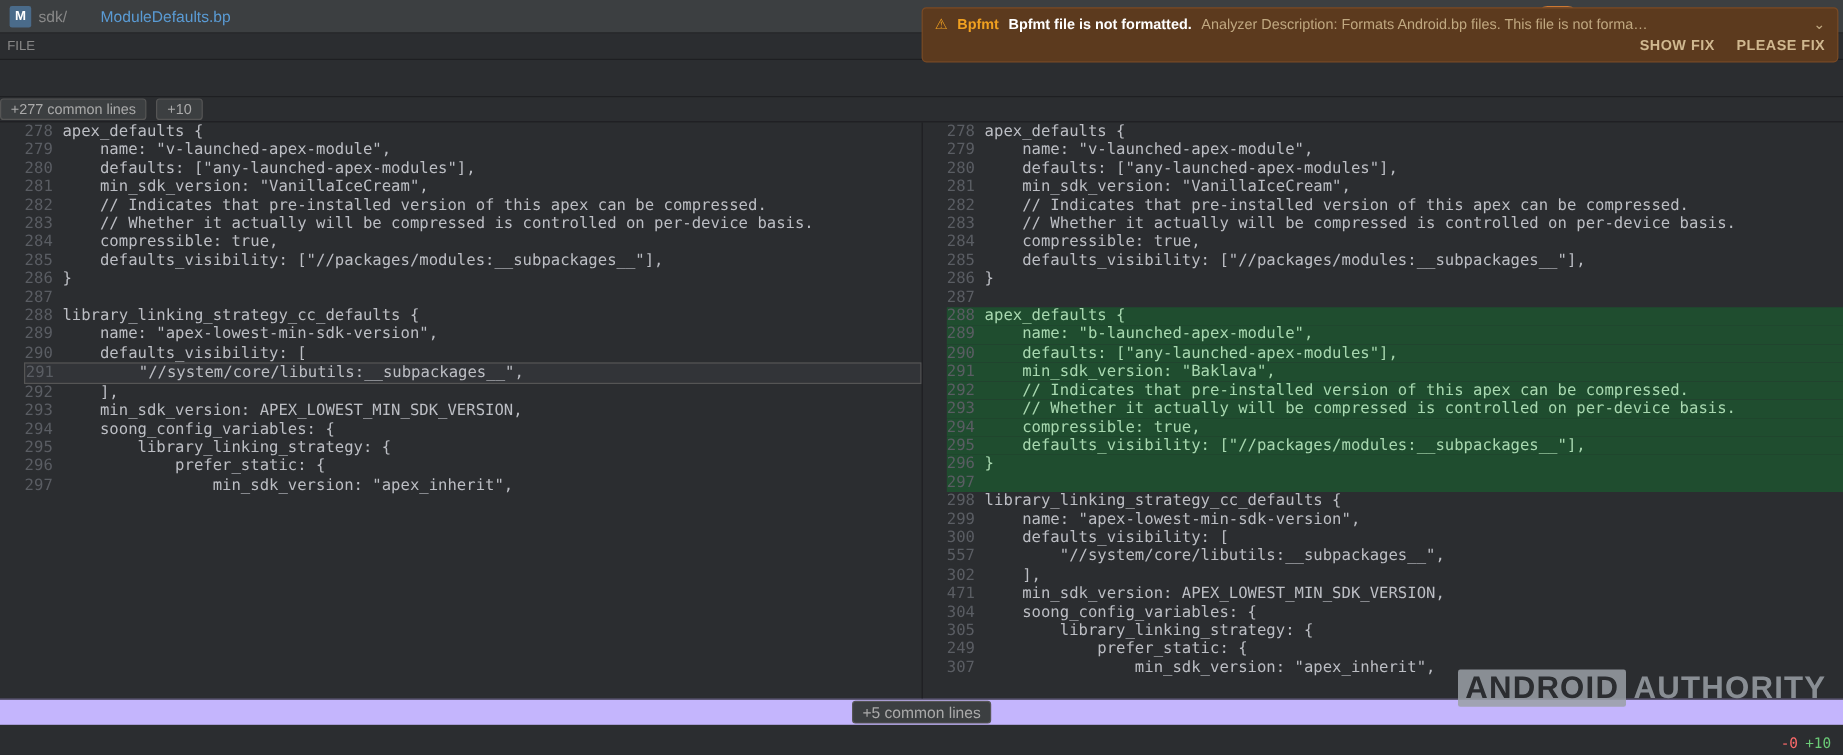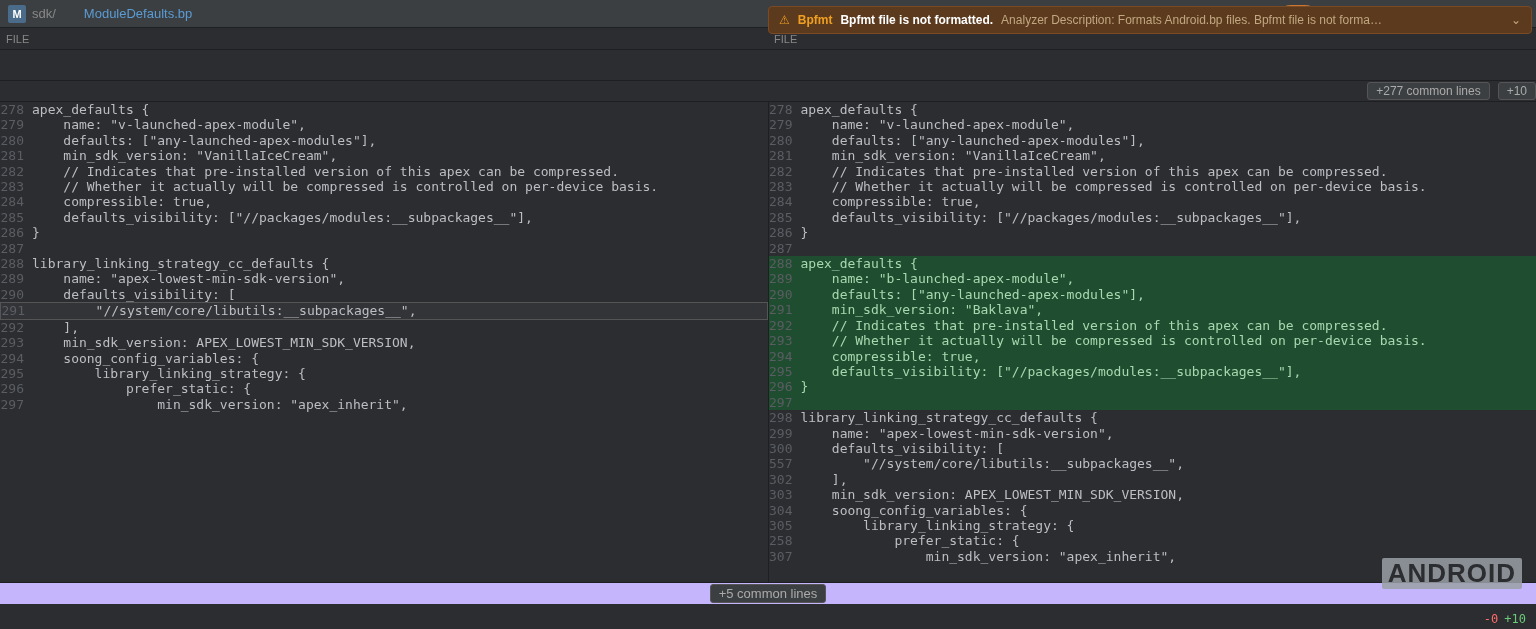--- a/index.html
+++ b/index.html
@@ -18,26 +18,26 @@
   .file-header-left, .file-header-right { flex: 1; padding-left: 6px; display: flex; align-items: center; }
   .file-header-right { position: relative; }
   .analyzer-banner { position: absolute; top: -22px; left: 0; right: 4px; background: #5c3a1e; border: 1px solid #7a4a24; border-radius: 4px; padding: 6px 10px; color: #e8d5b5; font-size: 12px; display: flex; flex-direction: column; gap: 4px; z-index: 10; }
   .analyzer-row1 { display: flex; align-items: center; gap: 8px; }
   .analyzer-row1 .warn-icon { color: #f0a020; }
   .analyzer-row1 .tool { color: #f0a020; font-weight: 600; }
   .analyzer-row1 .msg { color: #fff; font-weight: 600; }
   .analyzer-row1 .desc { color: #c0a880; flex: 1; white-space: nowrap; overflow: hidden; text-overflow: ellipsis; }
   .analyzer-row2 { display: flex; justify-content: flex-end; gap: 18px; }
   .analyzer-row2 span { color: #d0b890; font-weight: 600; font-size: 12px; letter-spacing: .4px; cursor: pointer; }
-  .hunk-bar { height: 22px; background: #2b2d30; display: flex; align-items: center; justify-content: flex-end; gap: 8px; border-top: 1px solid #1e1f22; border-bottom: 1px solid #1e1f22; font-size: 12px; }
+  .hunk-bar { height: 22px; background: #2b2d30; display: flex; align-items: center; justify-content: flex-start; gap: 8px; border-top: 1px solid #1e1f22; border-bottom: 1px solid #1e1f22; font-size: 12px; }
   .hunk-chip { background: #3c3f41; border: 1px solid #555; border-radius: 3px; padding: 1px 8px; color: #aaa; }
   .diff-area { display: flex; height: 480px; font-family: "Consolas","Menlo",monospace; font-size: 13px; line-height: 15.4px; }
   .pane { flex: 1; overflow: hidden; position: relative; }
   .pane.left { border-right: 1px solid #1e1f22; }
-  .line { display: flex; white-space: pre; }
+  .line { display: flex; white-space: pre; margin-left: 20px; }
   .ln { width: 32px; text-align: right; color: #5a5d63; padding-right: 8px; flex-shrink: 0; user-select: none; }
   .code { flex: 1; color: #bcbec4; }
   .added { background: #1f4d2f; }
   .added .code { color: #a8d8b0; }
   .hl-line { background: #323438; border: 1px solid #555; }
   .bottom-hunk { height: 22px; background: #c4b5fd; display: flex; align-items: center; justify-content: center; border-top: 1px solid #1e1f22; }
   .footer { position: absolute; bottom: 0; right: 10px; height: 20px; display: flex; align-items: center; gap: 6px; font-family: "Consolas","Menlo",monospace; font-size: 12px; }
   .watermark { position: absolute; right: 14px; bottom: 40px; font-family: Arial, sans-serif; font-size: 26px; font-weight: 700; letter-spacing: 1px; color: #9aa0a6; opacity: .85; display: flex; align-items: center; gap: 6px; padding-left: 40px; }
   .watermark .boxed { background: #9aa0a6; color: #2b2d30; padding: 0 6px; border-radius: 2px; }
   .chev { cursor: pointer; color: #c0a880; }
@@ -67,22 +67,26 @@
   <div class="file-header-left">
     <span>FILE</span>
   </div>
   <div class="file-header-right">
     <span>FILE</span>
     <div class="analyzer-banner">
       <div class="analyzer-row1">
         <span class="warn-icon">⚠</span>
         <span class="tool">Bpfmt</span>
         <span class="msg">Bpfmt file is not formatted.</span>
-        <span class="desc">Analyzer Description: Formats Android.bp files. Bpfmt file is not forma…</span>
+        <span class="desc">Analyzer Description: Formats Android.bp files. This file is not forma…</span>
         <span class="chev">⌄</span>
+      </div>
+      <div class="analyzer-row2">
+        <span>SHOW FIX</span>
+        <span>PLEASE FIX</span>
       </div>
     </div>
   </div>
 </div>
 
 <div style="height:30px"></div>
 
 <div class="hunk-bar">
   <span class="hunk-chip">+277 common lines</span>
   <span class="hunk-chip">+10</span>
@@ -140,32 +144,33 @@
       <div class="line added"><span class="ln">293</span><span class="code">    // Whether it actually will be compressed is controlled on per-device basis.</span></div>
       <div class="line added"><span class="ln">294</span><span class="code">    compressible: true,</span></div>
       <div class="line added"><span class="ln">295</span><span class="code">    defaults_visibility: ["//packages/modules:__subpackages__"],</span></div>
       <div class="line added"><span class="ln">296</span><span class="code">}</span></div>
       <div class="line added"><span class="ln">297</span><span class="code"></span></div>
       <div class="line"><span class="ln">298</span><span class="code">library_linking_strategy_cc_defaults {</span></div>
       <div class="line"><span class="ln">299</span><span class="code">    name: "apex-lowest-min-sdk-version",</span></div>
       <div class="line"><span class="ln">300</span><span class="code">    defaults_visibility: [</span></div>
       <div class="line"><span class="ln">557</span><span class="code">        "//system/core/libutils:__subpackages__",</span></div>
       <div class="line"><span class="ln">302</span><span class="code">    ],</span></div>
-      <div class="line"><span class="ln">303</span><span class="code">    min_sdk_version: APEX_LOWEST_MIN_SDK_VERSION,</span></div>
+      <div class="line"><span class="ln">471</span><span class="code">    min_sdk_version: APEX_LOWEST_MIN_SDK_VERSION,</span></div>
       <div class="line"><span class="ln">304</span><span class="code">    soong_config_variables: {</span></div>
       <div class="line"><span class="ln">305</span><span class="code">        library_linking_strategy: {</span></div>
-      <div class="line"><span class="ln">258</span><span class="code">            prefer_static: {</span></div>
+      <div class="line"><span class="ln">249</span><span class="code">            prefer_static: {</span></div>
       <div class="line"><span class="ln">307</span><span class="code">                min_sdk_version: "apex_inherit",</span></div>
     </div>
 </div>
 
 <div class="bottom-hunk">
   <span class="hunk-chip">+5 common lines</span>
 </div>
 
 <div class="footer">
   <span class="neg">-0</span>
   <span class="pos">+10</span>
 </div>
 
 <div class="watermark">
   <span class="boxed">ANDROID</span>
+  <span>AUTHORITY</span>
 </div>
 
 </body></html>

